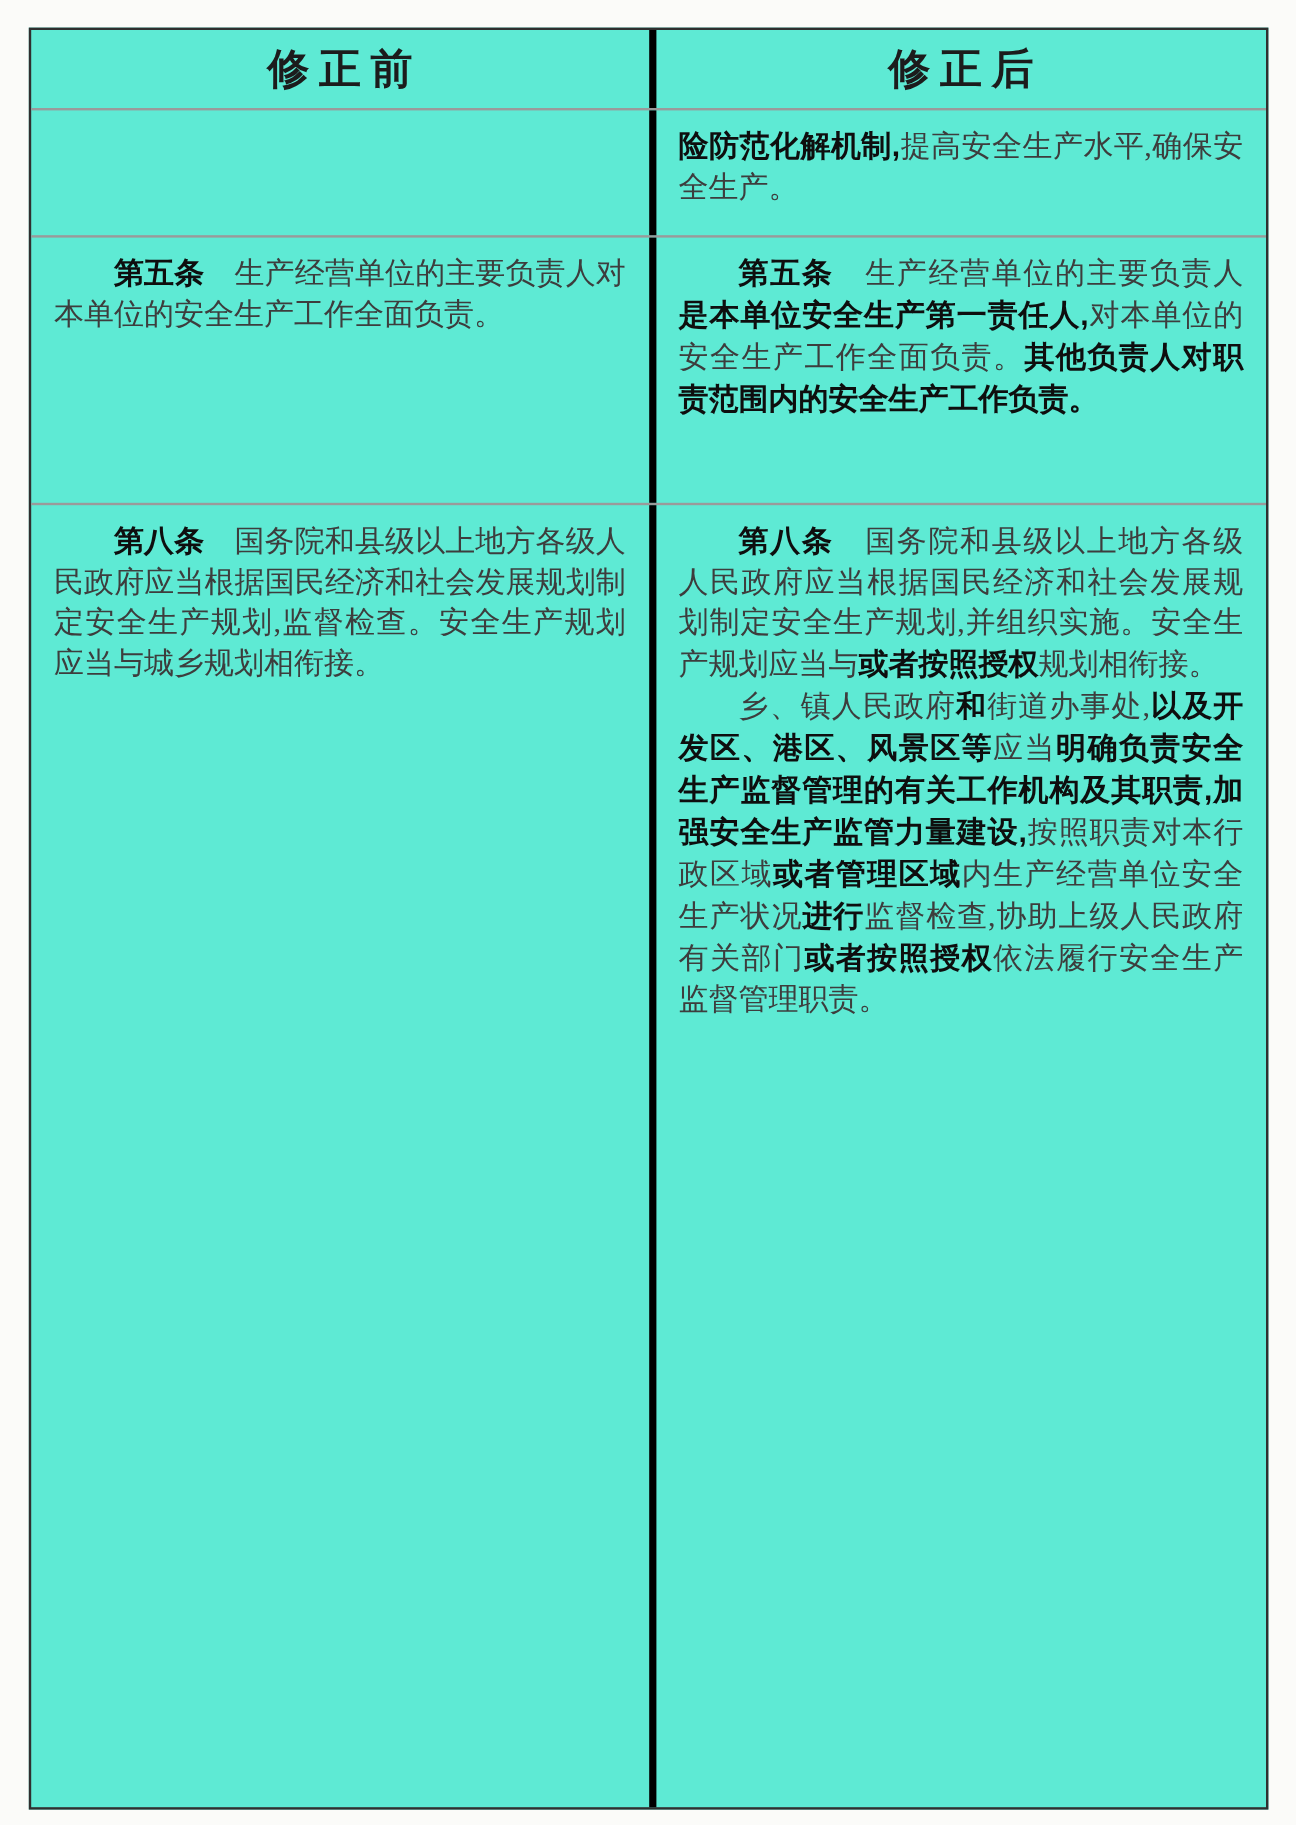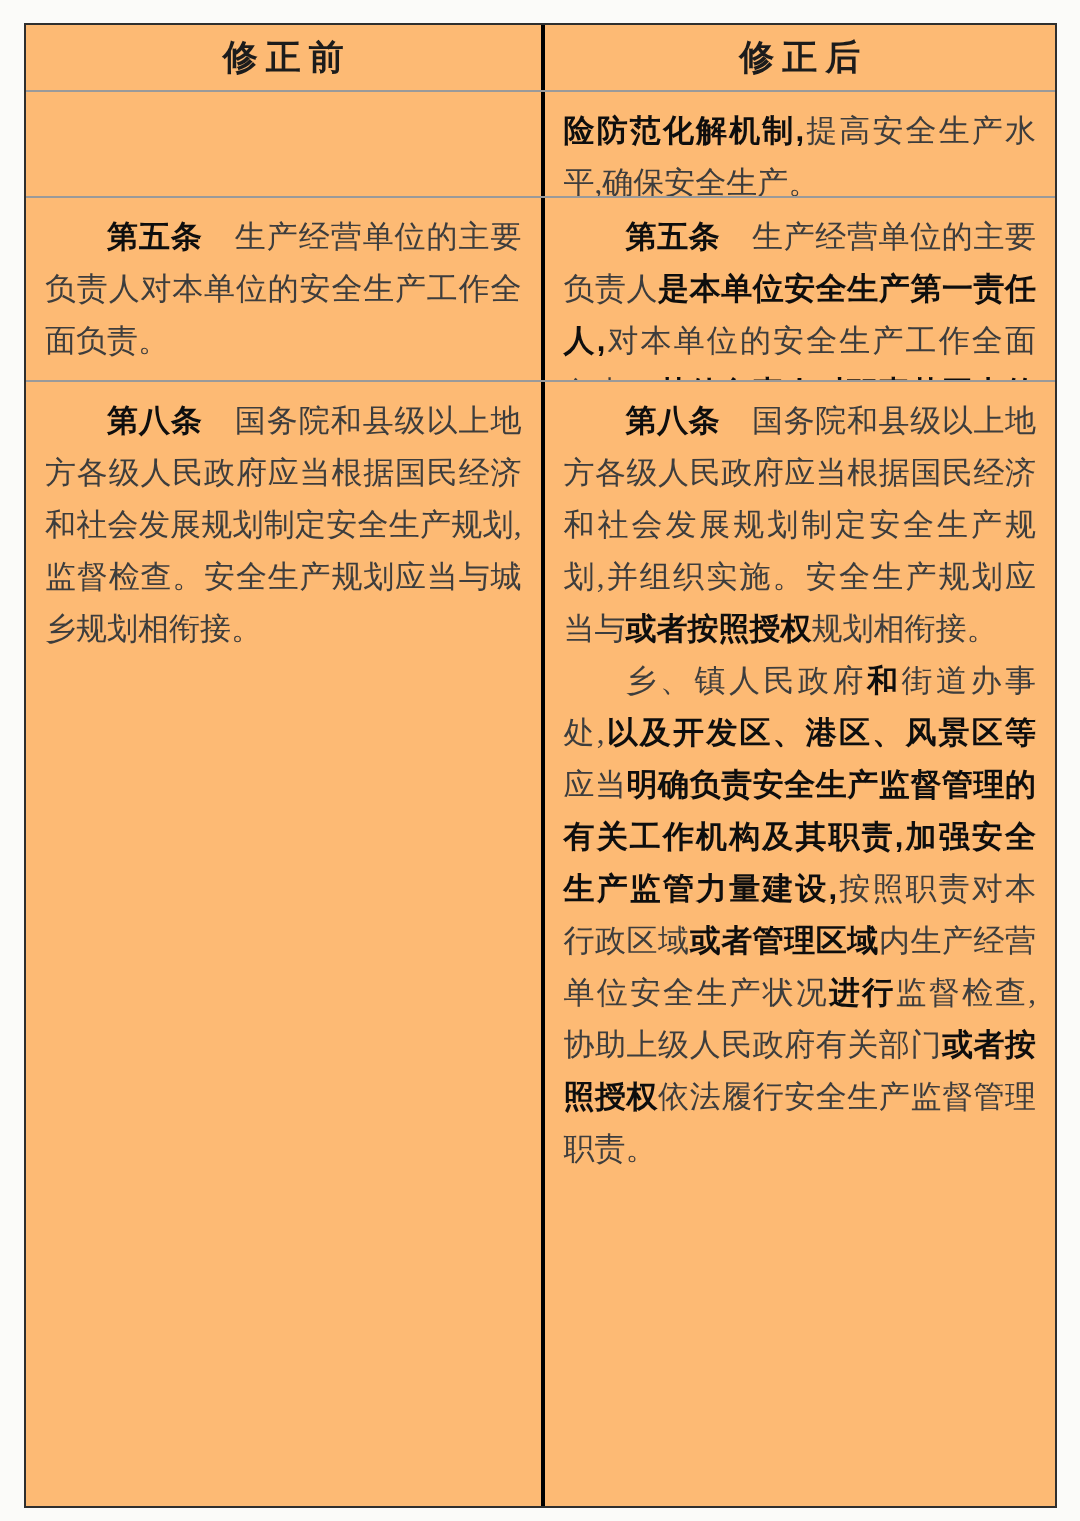--- a/index.html
+++ b/index.html
@@ -9,50 +9,50 @@
     font-family: "Liberation Serif", "DejaVu Serif", serif;
     position: relative;
   }
   .doc-table {
     position: absolute;
     left: 24px;
     top: 23px;
     width: 1033px;
     height: 1485px;
     border: 2px solid #2f2f2f;
-    background: #fdba74;
+    background: #5eead4;
     display: flex;
     flex-direction: column;
   }
   .row { display: flex; flex: 0 0 auto; border-bottom: 2px solid #9a9a9a; }
   .row.header-row { height: 67px; }
   .row.r0 { height: 106px; }
-  .row.r1 { height: 184px; }
+  .row.r1 { height: 223px; }
   .row.r2 { flex: 1 1 auto; border-bottom: none; }
   .cell {
     width: 50%;
     padding: 13px 19px 0 19px;
     overflow: hidden;
   }
-  .cell + .cell { border-left: 4px solid #000000; }
+  .cell + .cell { border-left: 6px solid #000000; }
   .th {
     display: flex;
     align-items: center;
     justify-content: center;
     padding: 0;
     font-family: "Liberation Sans", "DejaVu Sans", sans-serif;
     font-weight: 700;
     font-size: 35px;
     color: #1c1c1c;
     letter-spacing: 8px;
     text-indent: 8px;
   }
   .para {
-    font-size: 31px;
-    line-height: 52px;
+    font-size: 25px;
+    line-height: 34px;
     color: #3d3d3d;
     text-align: justify;
     text-justify: inter-character;
     text-justify: inter-ideograph;
     text-align-last: left;
   }
   .para.indent { text-indent: 2em; }
   .seg.bold {
     font-family: "Liberation Sans", "DejaVu Sans", sans-serif;
     font-weight: 700;

